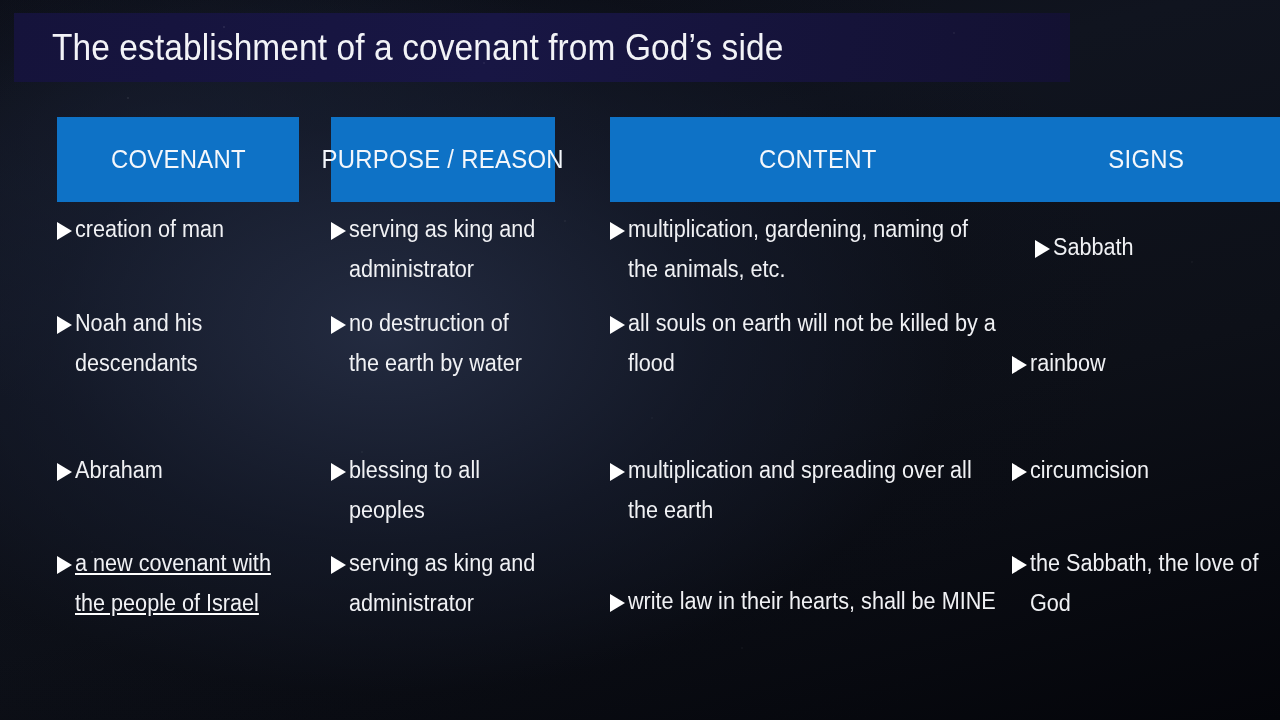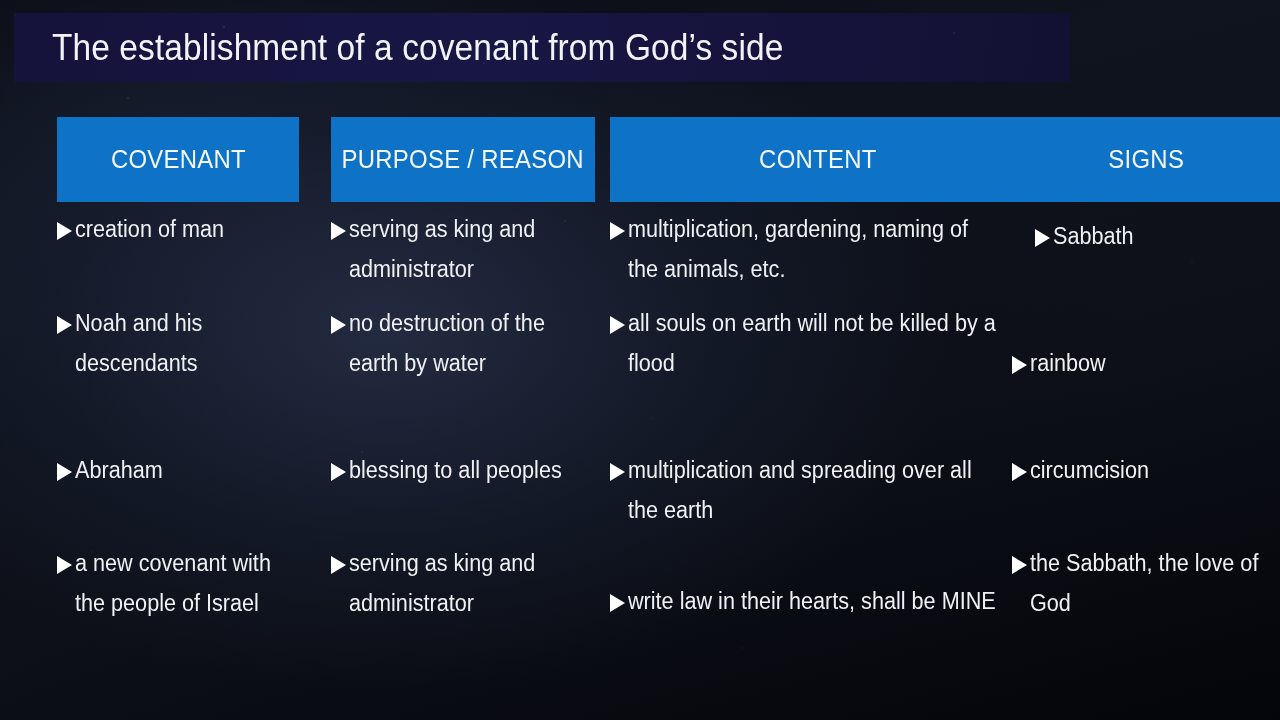--- a/index.html
+++ b/index.html
@@ -90,21 +90,21 @@
     font-size:26px;
     font-weight:400;
     letter-spacing:0.3px;
     color:#f4f7fb;
     white-space:nowrap;
     scale:0.92 1;
   }
 
   
   .c0 { left:57px;   width:242px; }
-  .c1 { left:331px;  width:264px; }
+  .c1 { left:331px;  width:224px; }
   .c2 { left:610px;  width:415px; }
   .c3 { left:1012px; width:268px; }
 
   .body-grid {
     position:absolute;
     top:85px; left:0;
     width:1280px;
   }
   .body-col {
     position:absolute;
@@ -183,21 +183,21 @@
             <span class="tri"></span>
             <span class="btext">Noah and his descendants</span>
           </div>
         </div>
         <div class="cell" style="top:248px;">
           <div class="bullet-line">
             <span class="tri"></span>
             <span class="btext">Abraham</span>
           </div>
         </div>
-        <div class="cell" style="top:341px;">
+        <div class="cell" style="top:341px;text-decoration:underline;">
           <div class="bullet-line">
             <span class="tri"></span>
             <span class="btext">a new covenant with the people of Israel</span>
           </div>
         </div>
       </div>
 
       <div class="body-col c1">
         <div class="cell" style="top:7px;">
           <div class="bullet-line">
@@ -246,21 +246,21 @@
         </div>
         <div class="cell" style="top:341px;margin-top:38px;">
           <div class="bullet-line">
             <span class="tri"></span>
             <span class="btext">write law in their hearts, shall be MINE</span>
           </div>
         </div>
       </div>
 
       <div class="body-col c3">
-        <div class="cell" style="top:14px;padding-left:23px;">
+        <div class="cell" style="top:25px;padding-left:23px;">
           <div class="bullet-line">
             <span class="tri"></span>
             <span class="btext">Sabbath</span>
           </div>
         </div>
         <div class="cell" style="top:101px;margin-top:40px;">
           <div class="bullet-line">
             <span class="tri"></span>
             <span class="btext">rainbow</span>
           </div>

